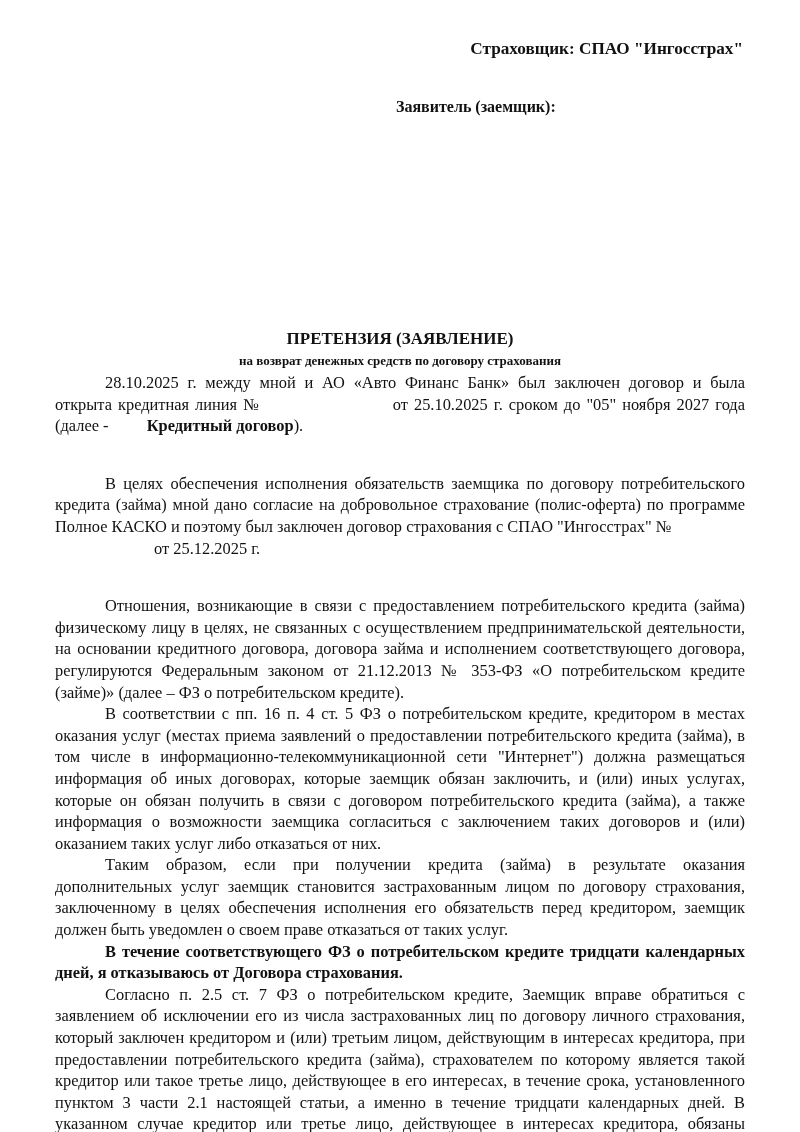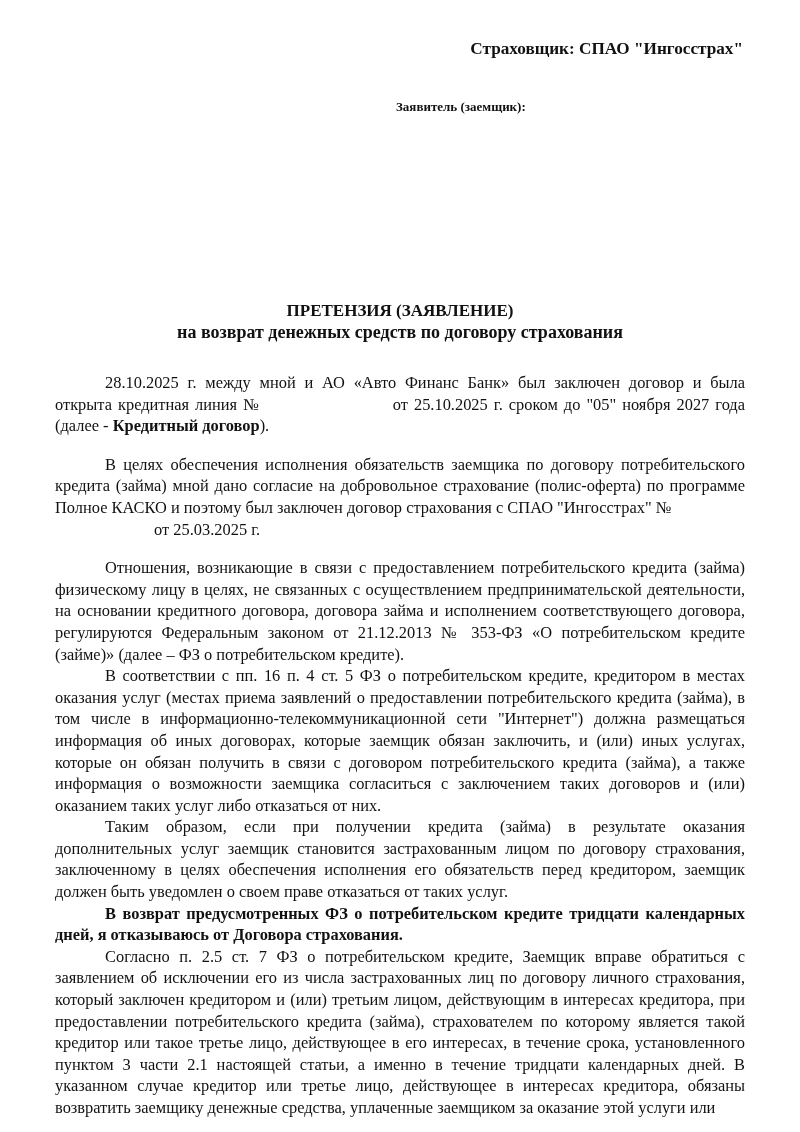--- a/index.html
+++ b/index.html
@@ -27,49 +27,49 @@
       top: 38px;
       text-align: right;
       font-size: 17.2px;
       line-height: 22px;
     }
     .header .insurer { font-weight: bold; }
     .applicant {
       position: absolute;
       left: 396px;
       top: 96px;
-      font-size: 13px;
+      font-size: 16px;
       font-weight: bold;
       line-height: 22px;
     }
     .title-block {
       position: absolute;
       left: 55px;
       width: 690px;
-      top: 300px;
+      top: 328px;
       text-align: center;
       font-weight: bold;
     }
     .title-block .t1 { font-size: 17px; line-height: 22px; }
-    .title-block .t2 { font-size: 18px; line-height: 21px; }
+    .title-block .t2 { font-size: 13px; line-height: 21px; }
     .body {
       position: absolute;
       left: 55px;
       width: 690px;
       top: 372px;
       font-size: 16.4px;
       line-height: 21.6px;
       text-align: justify;
     }
     .body p {
       margin: 0;
       text-indent: 50px;
     }
-    .body p.gap { margin-top: 17px; }
-    .bold { font-weight: bold; }
+    .body p.gap { margin-top: 36px; }
+    .bold { font-weight: bold; margin-left: 34px; }
     .blank-inline {
       display: inline-block;
     }
     .blank-num { width: 120px; }
     .blank-policy { width: 95px; }
   </style>
 </head>
 <body>
 
 <div class="page">
@@ -90,28 +90,28 @@
     <p>
       <span>28.10.2025 г. между мной и АО «Авто Финанс Банк» был заключен договор и была открыта кредитная линия №</span>
       <span class="blank-inline blank-num"></span>
       <span>от 25.10.2025 г. сроком до  "05" ноября 2027 года (далее -</span>
       <span class="bold">Кредитный договор</span><span>).</span>
     </p>
 
     <p class="gap">
       <span>В целях обеспечения исполнения обязательств заемщика по договору потребительского кредита (займа) мной дано согласие на добровольное страхование (полис-оферта) по программе Полное КАСКО и поэтому был заключен договор страхования с СПАО "Ингосстрах" №</span><br>
       <span class="blank-inline blank-policy"></span>
-      <span>от 25.03.2025 г.</span>
+      <span>от 25.12.2025 г.</span>
     </p>
 
 
     <p class="gap">Отношения, возникающие в связи с предоставлением потребительского кредита (займа) физическому лицу в целях, не связанных с осуществлением предпринимательской деятельности, на основании кредитного договора, договора займа и исполнением соответствующего договора, регулируются Федеральным законом от 21.12.2013 № 353-ФЗ «О потребительском кредите (займе)» (далее – ФЗ о потребительском кредите).</p>
 
     <p>В соответствии с пп. 16 п. 4 ст. 5 ФЗ о потребительском кредите, кредитором в местах оказания услуг (местах приема заявлений о предоставлении потребительского кредита (займа), в том числе в информационно-телекоммуникационной сети "Интернет") должна размещаться информация об иных договорах, которые заемщик обязан заключить, и (или) иных услугах, которые он обязан получить в связи с договором потребительского кредита (займа), а также информация о возможности заемщика согласиться с заключением таких договоров и (или) оказанием таких услуг либо отказаться от них.</p>
 
     <p>Таким образом, если при получении кредита (займа) в результате оказания дополнительных услуг заемщик становится застрахованным лицом по договору страхования, заключенному в целях обеспечения исполнения его обязательств перед кредитором, заемщик должен быть уведомлен о своем праве отказаться от таких услуг.</p>
 
-    <p class="bold">В возврат предусмотренных ФЗ о потребительском кредите тридцати календарных дней, я отказываюсь от Договора страхования.</p>
+    <p class="bold">В течение соответствующего ФЗ о потребительском кредите тридцати календарных дней, я отказываюсь от Договора страхования.</p>
 
     <p>Согласно п. 2.5 ст. 7 ФЗ о потребительском кредите, Заемщик вправе обратиться с заявлением об исключении его из числа застрахованных лиц по договору личного страхования, который заключен кредитором и (или) третьим лицом, действующим в интересах кредитора, при предоставлении потребительского кредита (займа), страхователем по которому является такой кредитор или такое третье лицо, действующее в его интересах, в течение срока, установленного пунктом 3 части 2.1 настоящей статьи, а именно в течение тридцати календарных дней. В указанном случае кредитор или третье лицо, действующее в интересах кредитора, обязаны возвратить заемщику денежные средства, уплаченные заемщиком за оказание этой услуги или</p>
 
   </div>
 </div>
 
 </body></html>

